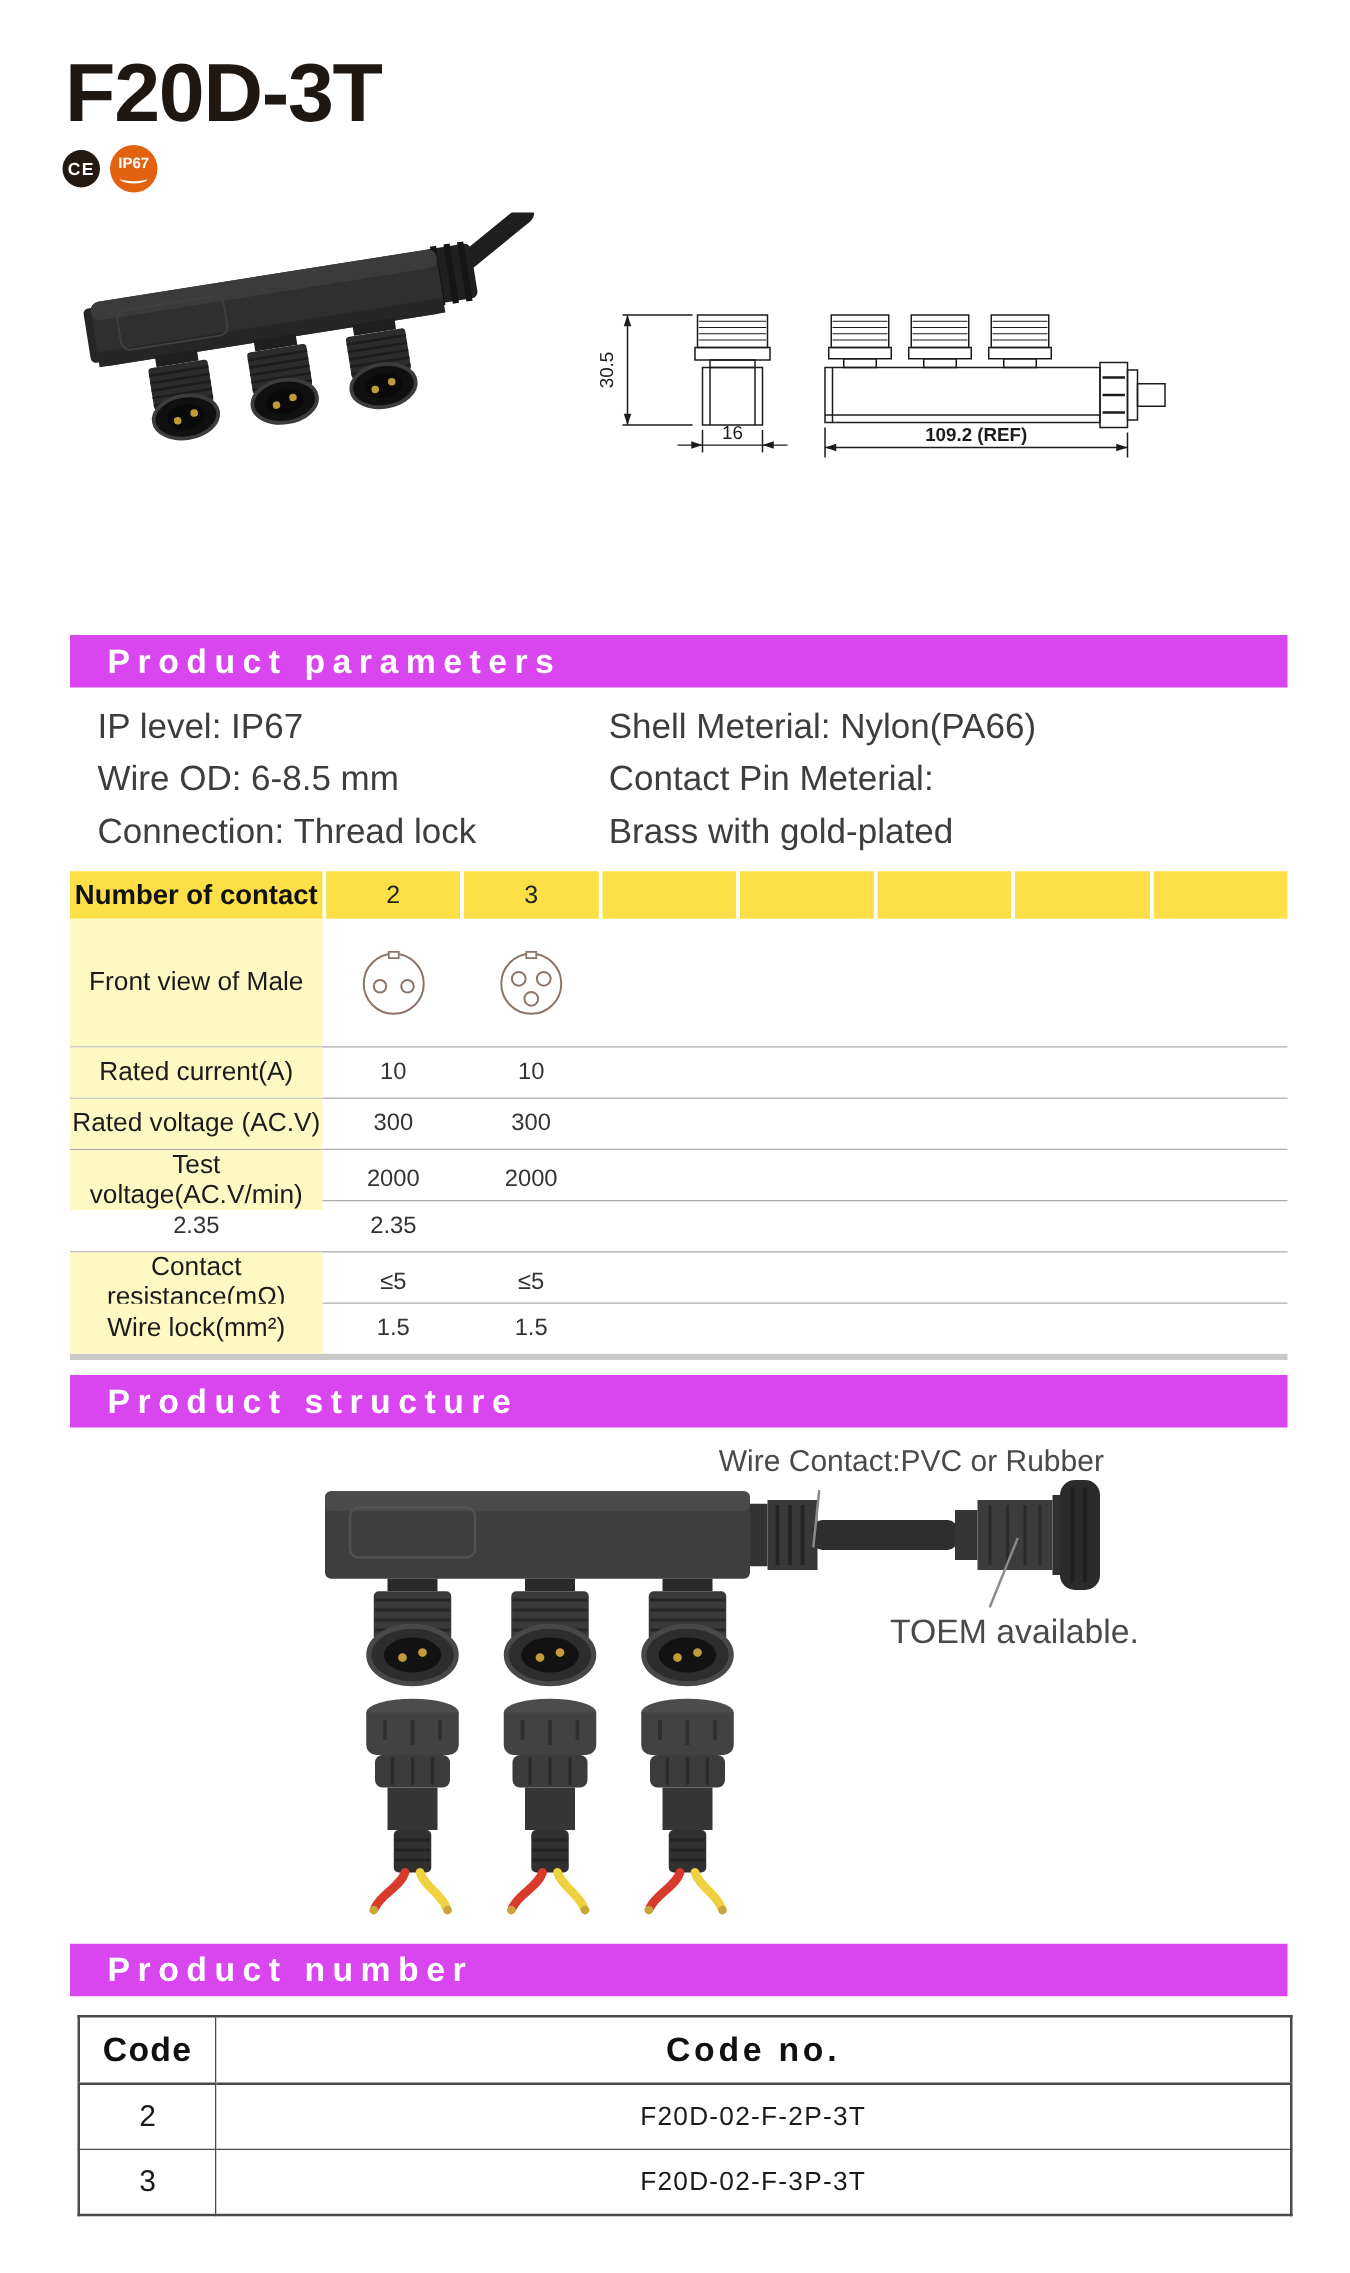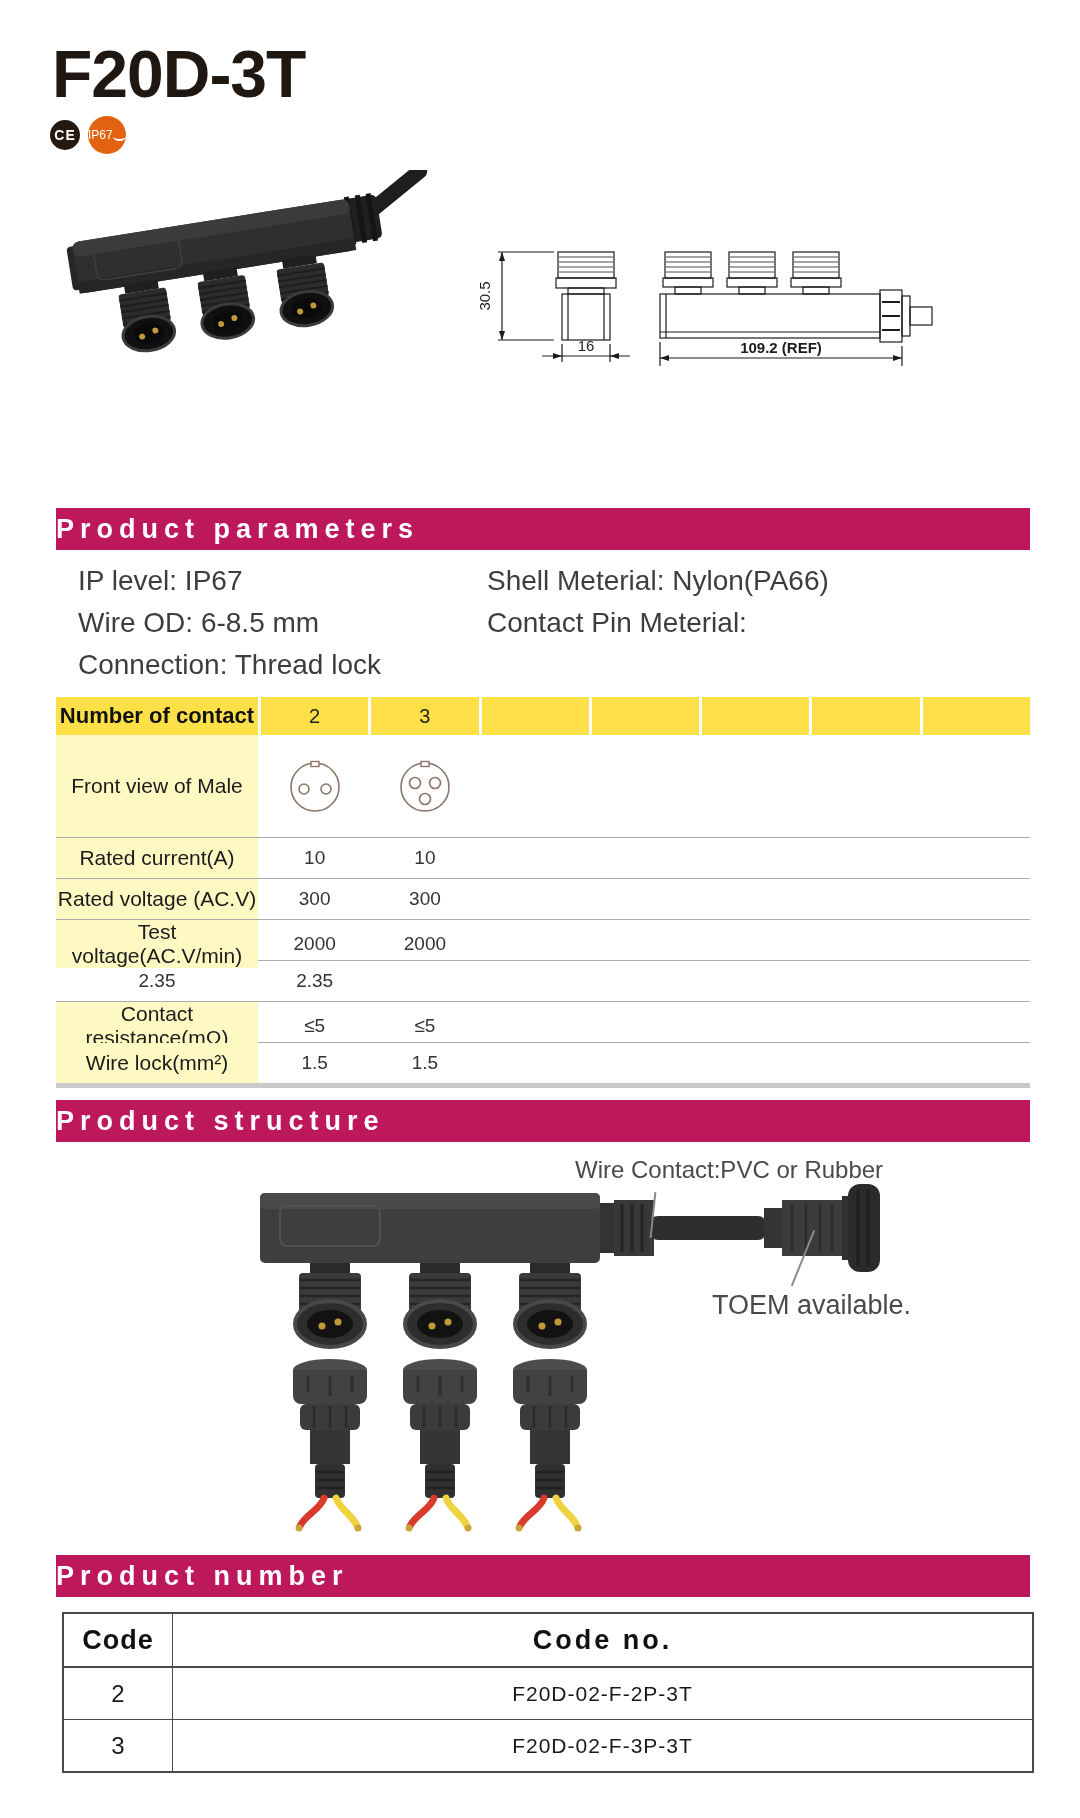--- a/index.html
+++ b/index.html
@@ -7,31 +7,31 @@
         font-family:"Liberation Sans",sans-serif;color:#222;}
 
   .title{position:absolute;left:52px;top:36px;font-size:66px;font-weight:800;
          letter-spacing:-1px;color:#1f1712;}
 
   .badges{position:absolute;left:50px;top:116px;display:flex;align-items:center;gap:8px;}
   .ce-badge{width:30px;height:30px;border-radius:50%;background:#241a12;color:#fff;
             display:flex;align-items:center;justify-content:center;
             font-size:14px;font-weight:700;letter-spacing:1px;}
   .ip-badge{width:38px;height:38px;border-radius:50%;background:#E26210;color:#fff;
-            display:flex;flex-direction:row;align-items:center;justify-content:center;
-            font-size:12px;font-weight:400;line-height:1;}
+            display:flex;flex-direction:column;align-items:center;justify-content:center;
+            font-size:12px;font-weight:700;line-height:1;}
   .ip-badge .wave{width:22px;height:7px;border-bottom:2.5px solid #fff;border-radius:50%;margin-top:2px;}
 
   .photo-svg{position:absolute;left:48px;top:170px;}
   .draw-svg{position:absolute;left:430px;top:190px;}
   .draw-svg text{font-family:"Liberation Sans",sans-serif;fill:#1c1c1c;}
 
-  .banner{position:absolute;left:56px;width:974px;height:42px;background:#be185d;
+  .banner{position:absolute;left:56px;width:974px;height:42px;background:#d946ef;
           color:#fff;font-size:27px;font-weight:700;letter-spacing:6px;
-          display:flex;align-items:center;box-sizing:border-box;}
+          display:flex;align-items:center;padding-left:30px;box-sizing:border-box;}
   .banner.b1{top:508px;} .banner.b2{top:1100px;} .banner.b3{top:1555px;}
 
   .params-col{position:absolute;top:560px;font-size:28px;color:#3d3d3d;line-height:42px;}
   .params-col.left{left:78px;} .params-col.right{left:487px;}
 
   .spec-table{position:absolute;left:56px;top:697px;width:974px;font-size:20px;}
   .srow{display:grid;grid-template-columns:202px repeat(7,1fr);column-gap:3px;}
   .srow .cell{display:flex;align-items:center;justify-content:center;}
   .srow.header{height:38px;}
   .srow.header .cell{background:#fde047;color:#222;}
@@ -179,20 +179,21 @@
   <div class="banner b1">Product parameters</div>
 
   <div class="params-col left">
     <div>IP level: IP67</div>
     <div>Wire OD: 6-8.5 mm</div>
     <div>Connection: Thread lock</div>
   </div>
   <div class="params-col right">
     <div>Shell Meterial: Nylon(PA66)</div>
     <div>Contact Pin Meterial:</div>
+    <div>Brass with gold-plated</div>
   </div>
 
   <div class="spec-table">
     <div class="srow header">
       <div class="cell corner">Number of contact</div>
       <div class="cell">2</div>
       <div class="cell">3</div>
       <div class="cell"></div>
       <div class="cell"></div>
       <div class="cell"></div>

